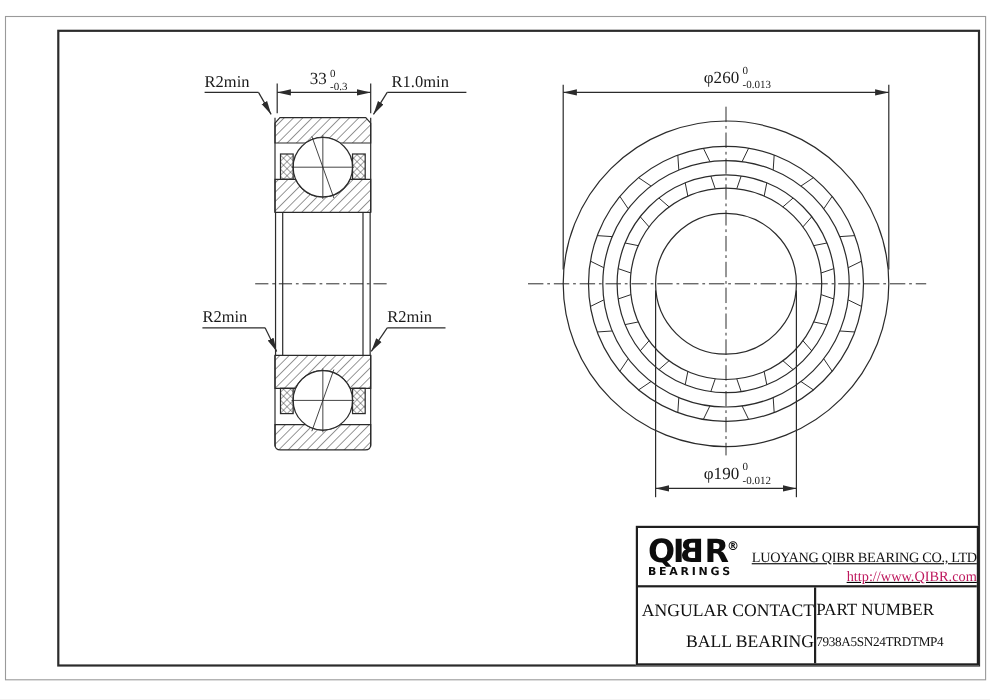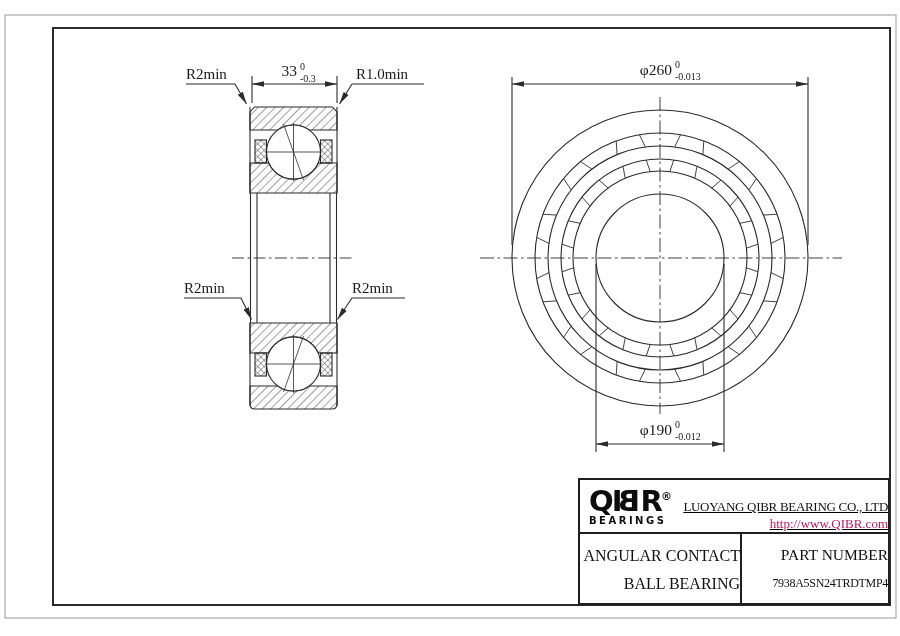--- a/index.html
+++ b/index.html
@@ -22,21 +22,21 @@
   .logo-line .flip{display:inline-block;transform:scaleX(-1);}
   .logo-reg{font-size:11px;vertical-align:super;letter-spacing:0;}
   .logo-sub{font-family:"DejaVu Sans", sans-serif;font-weight:bold;font-size:10px;
             letter-spacing:2.5px;color:#0d0d0d;margin-top:0;}
   .tb-company-cell{flex:1;text-align:right;padding-top:18px;text-decoration:underline;}
   .tb-company{font-size:13px;line-height:17px;white-space:nowrap;letter-spacing:-0.3px;color:#111;}
   .tb-website{font-size:13px;line-height:18px;white-space:nowrap;color:#be185d;}
   .tb-bottom{flex:1;border-top:2px solid #1f1f1f;display:flex;}
   .tb-product-cell{width:160px;box-sizing:border-box;text-align:center;padding-top:8px;}
   .tb-product-line{font-size:16px;line-height:28px;white-space:nowrap;color:#111;text-align:right;}
-  .tb-part-cell{flex:1;border-left:2px solid #1f1f1f;text-align:right;padding-top:8px;}
+  .tb-part-cell{flex:1;border-left:2px solid #1f1f1f;text-align:left;padding-top:8px;}
   .tb-part-label{font-size:15.5px;line-height:26px;white-space:nowrap;color:#111;}
   .tb-part-number{font-size:12px;line-height:30px;letter-spacing:-0.3px;white-space:nowrap;color:#111;}
 </style>
 </head>
 <body>
 
 <div id="page">
 
   <svg id="drawing-svg" width="900" height="636" viewBox="0 0 900 636">
     <defs>

